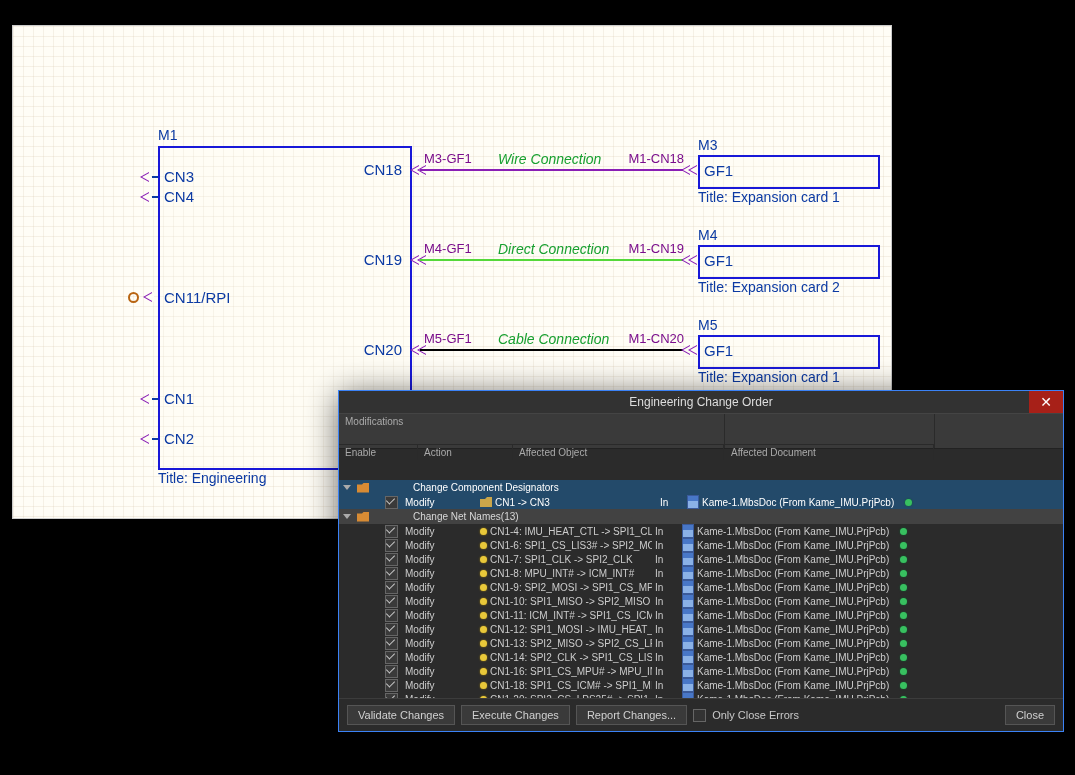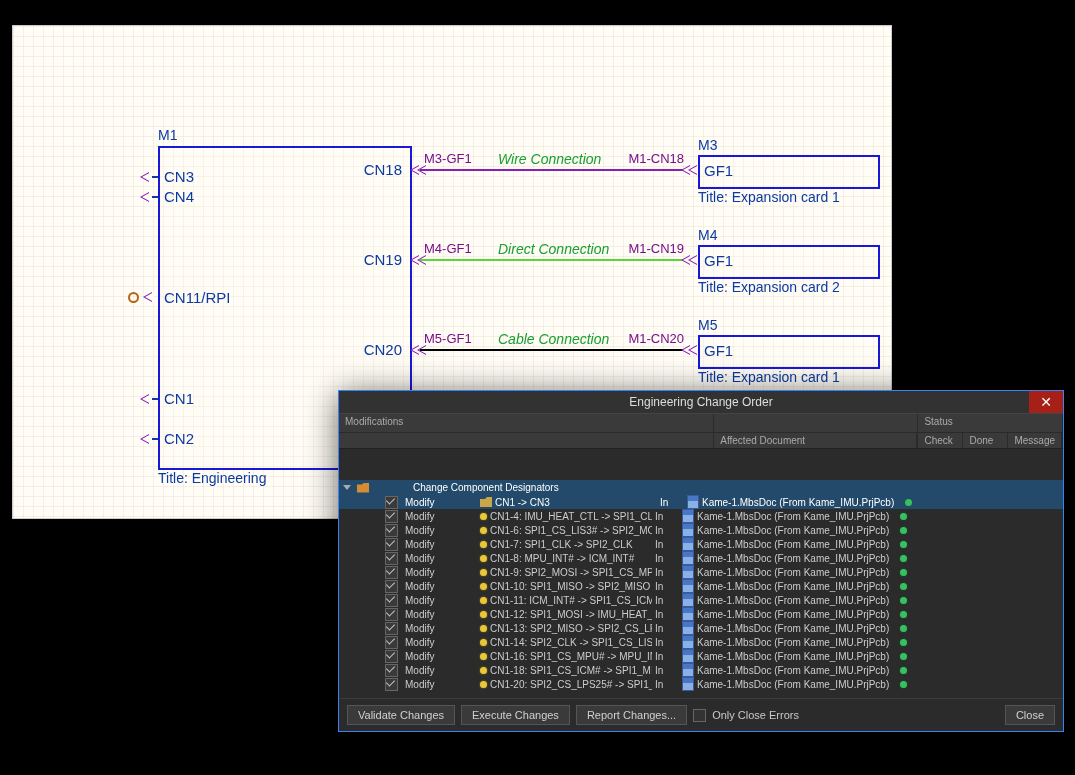--- a/index.html
+++ b/index.html
@@ -122,21 +122,21 @@
     border-bottom: 1px solid #222;
     font-size: 10px;
     color: #aaa;
     align-items: stretch;
   }
   .eco .colheaders .group {
     border-right: 1px solid #2a2a2a;
     display: flex; flex-direction: column;
   }
   .eco .colheaders .top {
-    flex: 0 0 16px; padding: 2px 6px 0 6px;
+    flex: 0 0 16px; padding: 2px 6px 12px 6px;
     border-bottom: 1px solid #2a2a2a;
   }
   .eco .colheaders .sub {
     flex: 1; display: flex;
   }
   .eco .colheaders .sub > div {
     padding: 2px 6px; border-right: 1px solid #2a2a2a;
   }
 
   .eco .rows {
@@ -309,33 +309,30 @@
   <div class="titlebar">
     <span>Engineering Change Order</span>
     <div class="closebtn">
       <span>✕</span>
     </div>
   </div>
 
   <div class="colheaders">
     <div class="group" style="width:385px;">
       <div class="top">Modifications</div>
+      <div class="sub">
+        <div style="width:66px">Enable</div>
+        <div style="width:82px">Action</div>
+        <div style="flex:1">Affected Object</div>
+      </div>
     </div>
     <div class="group" style="width:209px;">
       <div class="top">&nbsp;</div>
       <div class="sub">
         <div style="flex:1">Affected Document</div>
-      </div>
-    </div>
-    <div class="group" style="flex:1;">
-      <div class="top">Status</div>
-      <div class="sub">
-        <div style="width:32px">Check</div>
-        <div style="width:32px">Done</div>
-        <div style="flex:1">Message</div>
       </div>
     </div>
   </div>
 
   <div class="rows" id="eco-rows">
       <div class="grp-row sel">
        <span class="tri open"></span>
        <span class="foldericon"></span>
        <span style="width:36px"></span>
        <span class="cell">Change Component Designators</span>
@@ -343,20 +340,26 @@
       <div class="row sel">
        <span class="chk on"></span>
        <span class="cell" style="width:72px; padding-left:4px">Modify</span>
        <span class="foldericon" style="background:#caa64a"></span>
        <span class="cell" style="width:162px">CN1 -&gt; CN3</span>
        <span class="cell" style="width:24px">In</span>
        <span class="bluedoc"></span>
        <span class="cell" style="width:200px">Kame-1.MbsDoc (From Kame_IMU.PrjPcb)</span>
        <span class="greendot"></span>
      </div>
+      <div class="grp-row">
+       <span class="tri open"></span>
+       <span class="foldericon"></span>
+       <span style="width:36px"></span>
+       <span class="cell">Change Net Names(13)</span>
+     </div>
       <div class="row">
          <span class="chk on"></span>
          <span class="cell" style="width:72px; padding-left:4px">Modify</span>
          <span class="yellowdot"></span>
          <span class="cell" style="width:162px">CN1-4: IMU_HEAT_CTL -&gt; SPI1_CLK</span>
          <span class="cell" style="width:24px">In</span>
          <span class="bluedoc"></span>
          <span class="cell" style="width:200px">Kame-1.MbsDoc (From Kame_IMU.PrjPcb)</span>
          <span class="greendot"></span>
        </div>

